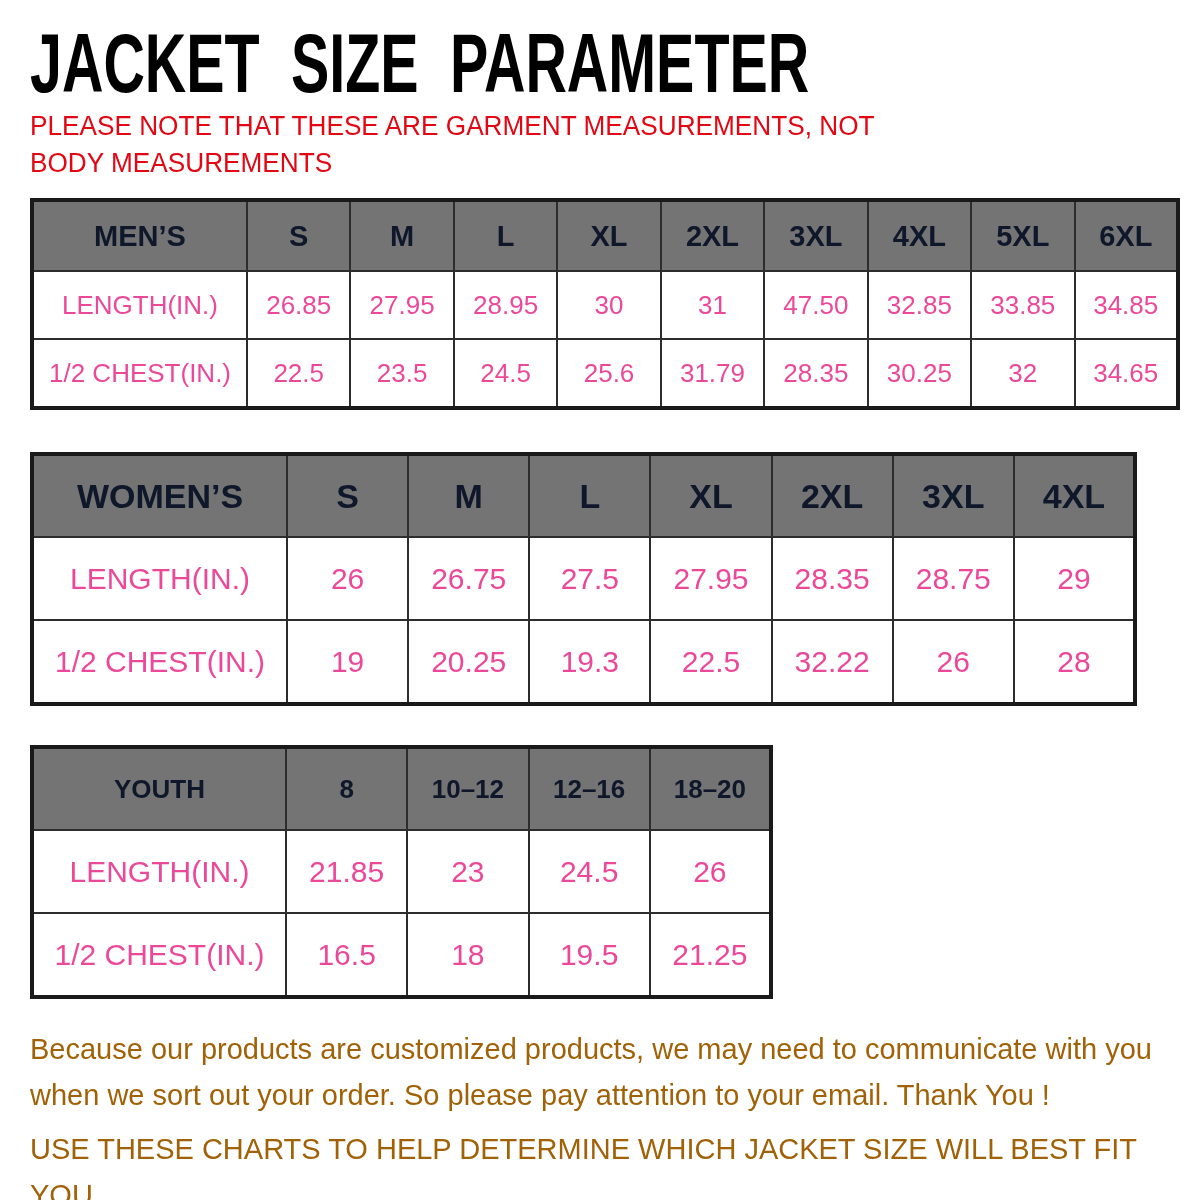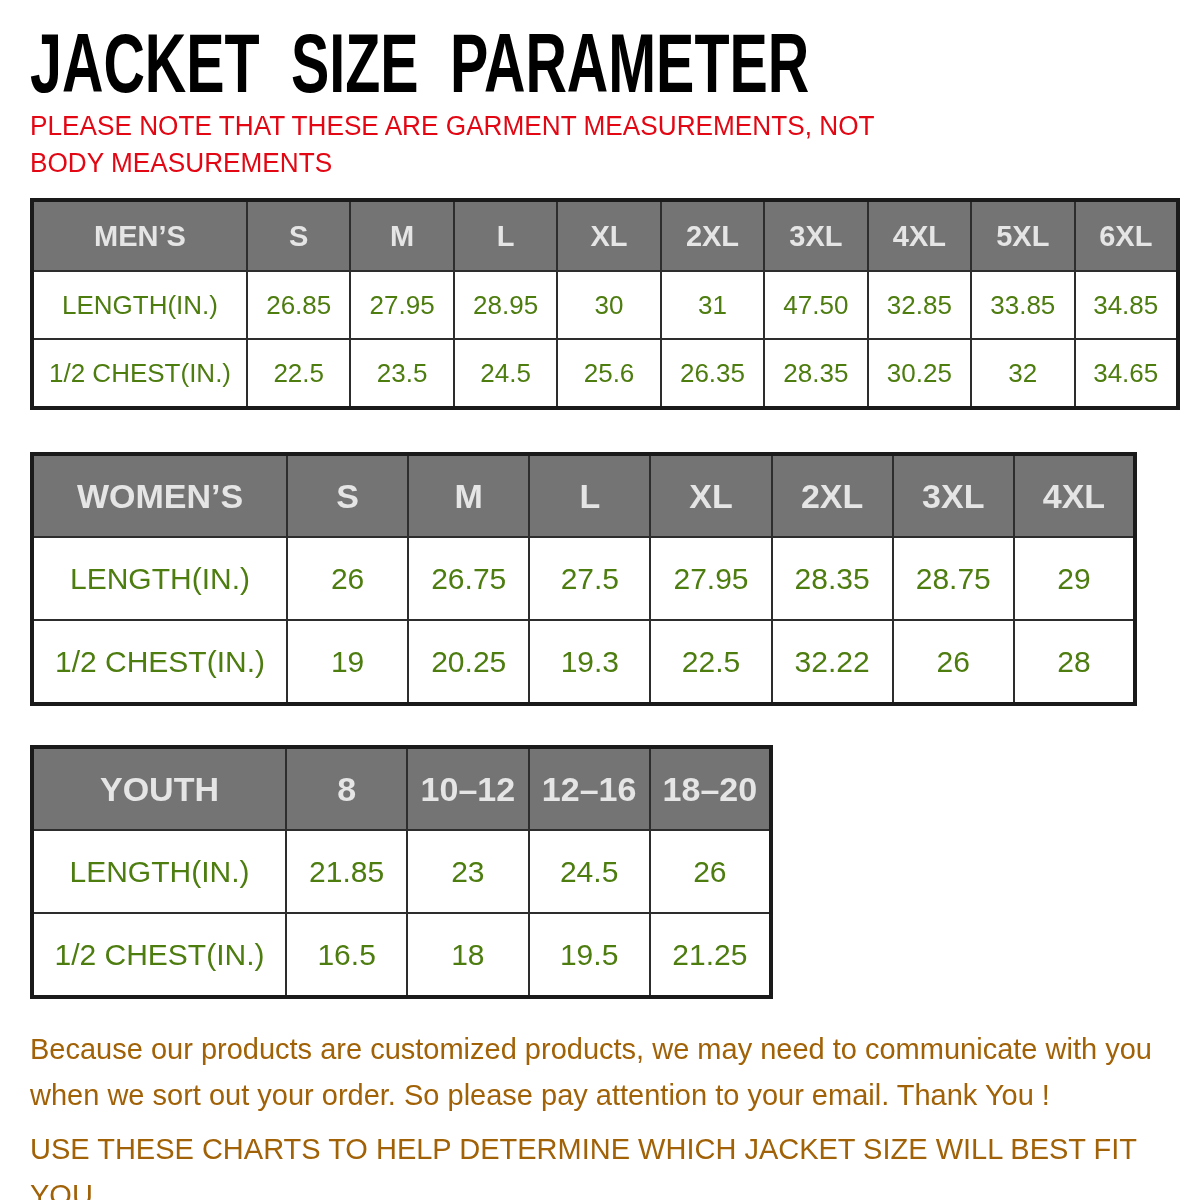--- a/index.html
+++ b/index.html
@@ -23,34 +23,34 @@
   }
   .size-table{
     position:absolute;border-collapse:collapse;table-layout:fixed;
     background:#fff;border:4px solid #1a1a1a;
   }
   .size-table th,.size-table td{
     border:2px solid #2d2d2d;text-align:center;vertical-align:middle;
     padding:0;overflow:hidden;
   }
   .size-table th.head{
-    background:#747474;color:#e5e5e5;font-weight:bold;
-  }
-  .size-table td{color:#4d7c0f;font-weight:400;}
+    background:#747474;color:#0f172a;font-weight:bold;
+  }
+  .size-table td{color:#ec4899;font-weight:400;}
   
   .t-mens{left:30px;top:198px;width:1150px;}
   .t-mens th.head{height:68px;font-size:29px;}
   .t-mens td{height:66px;font-size:26px;}
   
   .t-womens{left:30px;top:452px;width:1107px;}
   .t-womens th.head{height:80px;font-size:34px;}
   .t-womens td{height:81px;font-size:30px;}
   
   .t-youth{left:30px;top:745px;width:743px;}
-  .t-youth th.head{height:80px;font-size:34px;}
+  .t-youth th.head{height:80px;font-size:26px;}
   .t-youth td{height:81px;font-size:30px;}
   .footer-para{
     position:absolute;left:30px;width:1150px;
     color:#a16207;font-size:29px;line-height:46px;font-weight:400;
   }
   .footer-1{top:1026px;}
   .footer-2{top:1126px;}
 </style>
 </head>
 <body>
@@ -98,21 +98,21 @@
         <td>32.85</td>
         <td>33.85</td>
         <td>34.85</td>
       </tr>
       <tr>
         <td>1/2 CHEST(IN.)</td>
         <td>22.5</td>
         <td>23.5</td>
         <td>24.5</td>
         <td>25.6</td>
-        <td>26.35</td>
+        <td>31.79</td>
         <td>28.35</td>
         <td>30.25</td>
         <td>32</td>
         <td>34.65</td>
       </tr>
     </tbody>
   </table>
 
 <table class="size-table t-womens">
     <colgroup>

